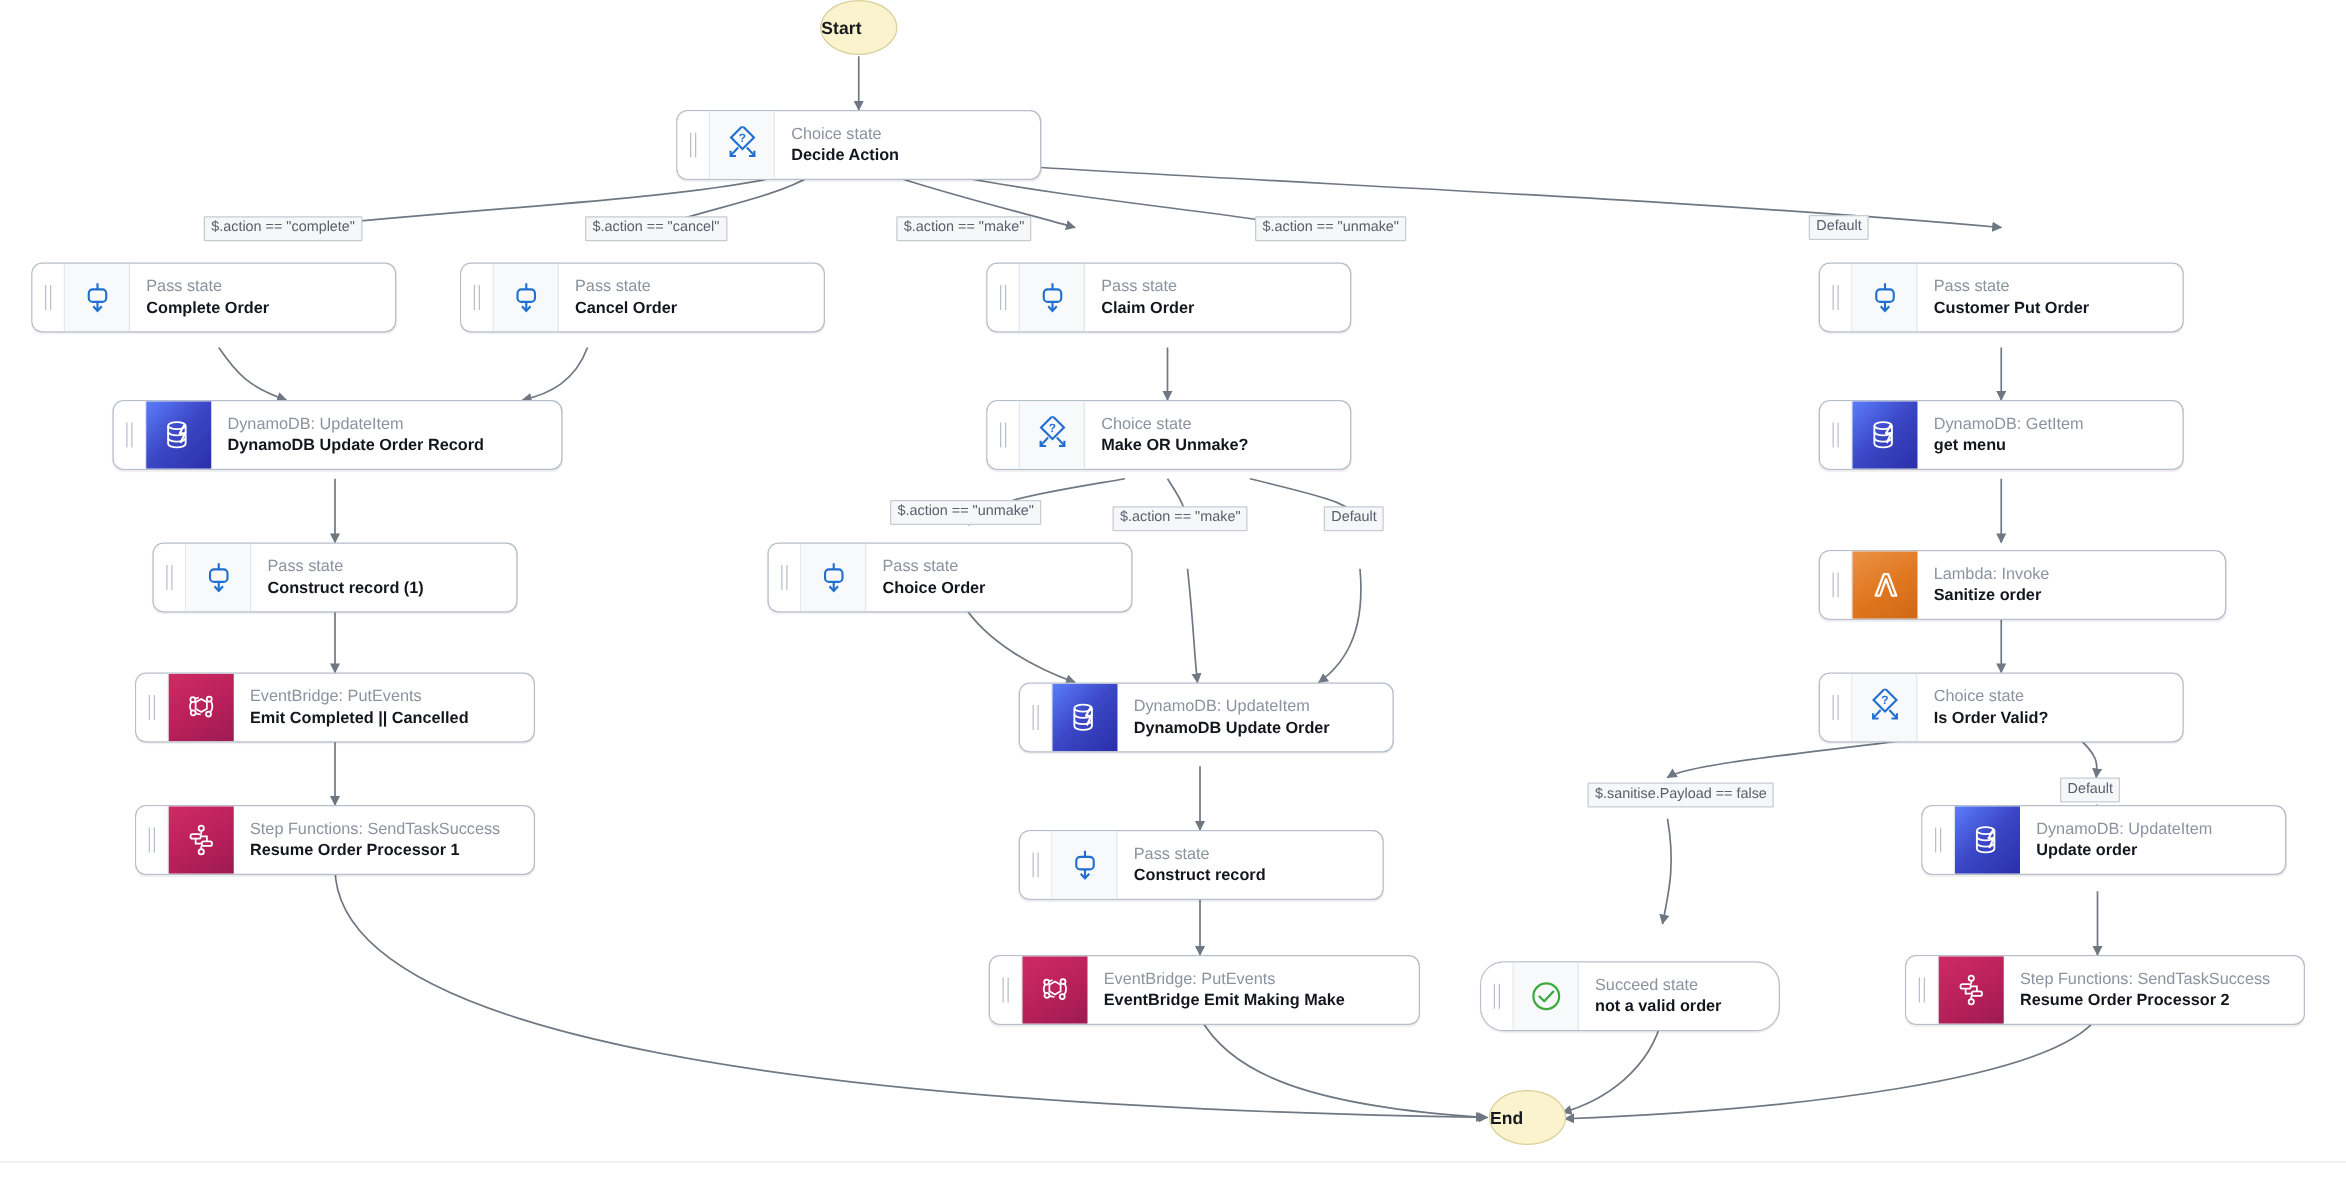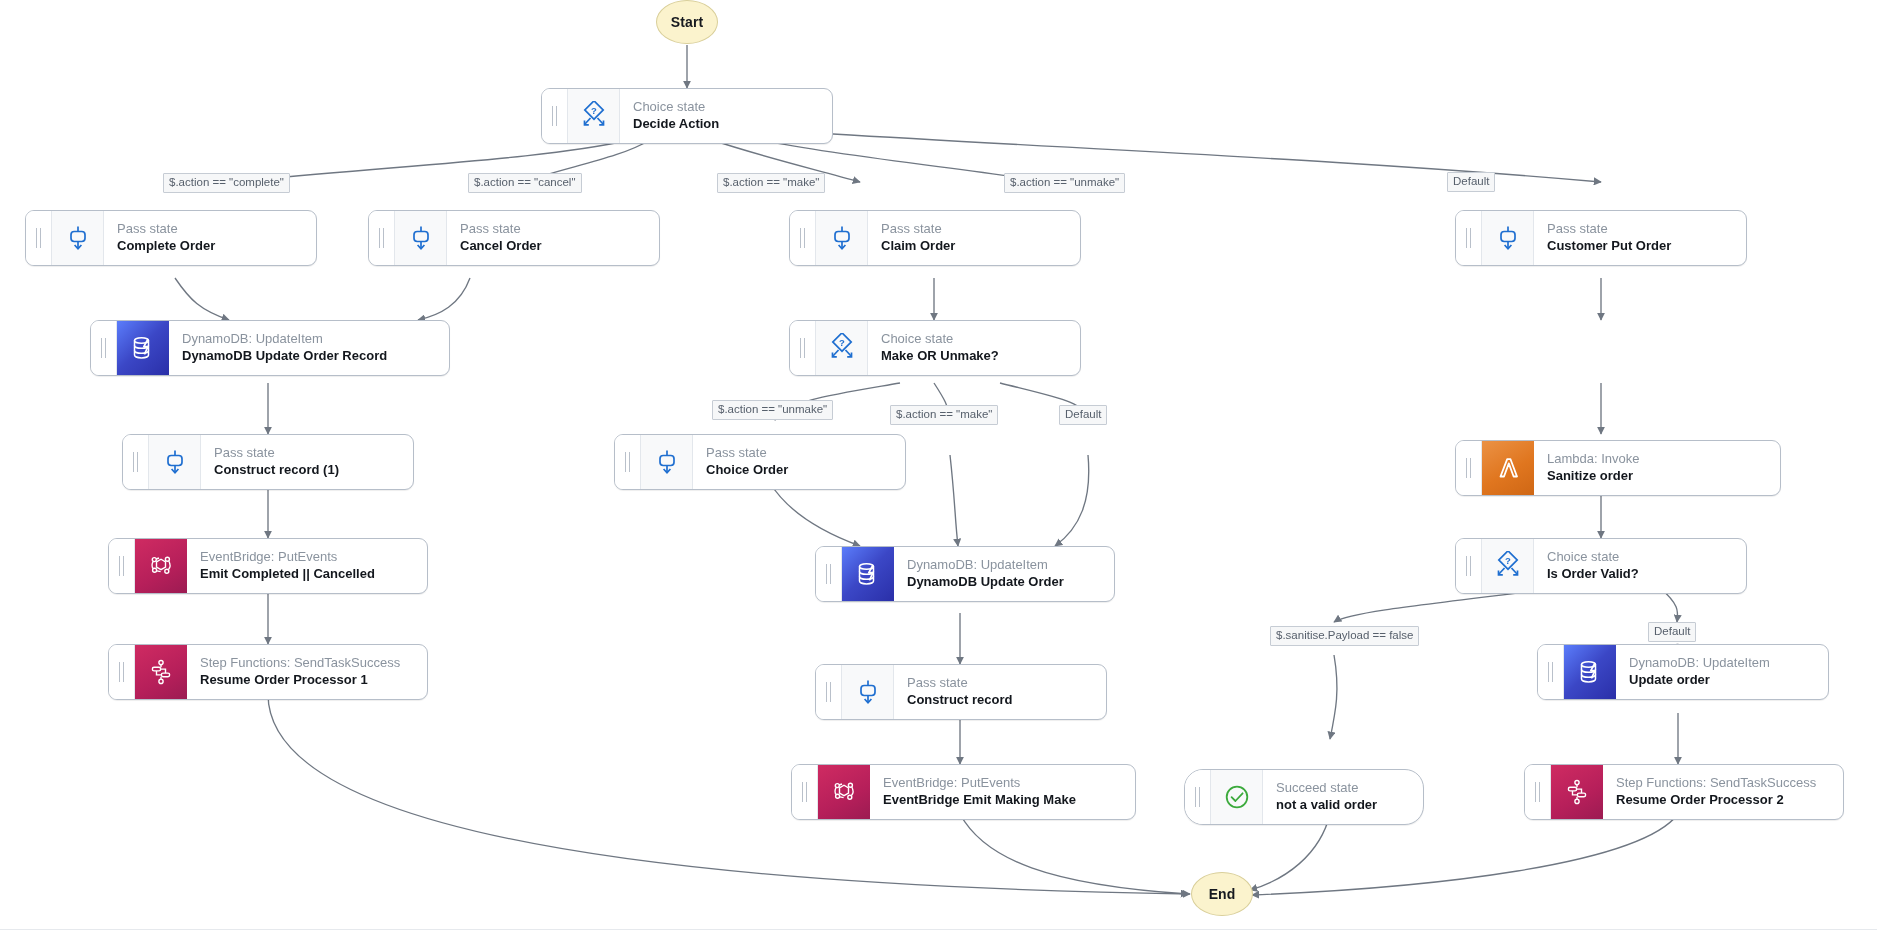--- a/index.html
+++ b/index.html
@@ -31,21 +31,21 @@
   }
 
   
   .terminal {
     position: absolute;
     border-radius: 50%;
     background: #fbf3cd;
     border: 1px solid #d9cf9a;
     display: flex;
     align-items: center;
-    justify-content: center;
+    justify-content: flex-start;
     font-size: 14px;
     font-weight: bold;
     color: #16191f;
     letter-spacing: .1px;
   }
 
   
   .state {
     position: absolute;
     display: flex;
@@ -337,20 +337,39 @@
           <path d="M18.5 17 L24.5 23.5"></path>
             <path d="M24.5 19.5 L24.5 23.8 L20.2 23.8"></path>
         </svg>
       </div>
       <div class="labels">
         <div class="sub">Choice state</div>
         <div class="ttl">Make OR Unmake?</div>
       </div>
     </div>
 
+    <div class="state" style="left:1455px;top:320px;width:292px;">
+      <div class="grip">
+          <i></i>
+          <i></i>
+        </div>
+      <div class="ico solid ddb">
+        <svg width="30" height="30" viewBox="0 0 30 30" fill="none" stroke="#ffffff" stroke-width="1.5">
+          <ellipse cx="13.5" cy="7.5" rx="7" ry="2.8"></ellipse>
+          <path d="M6.5 7.5 L6.5 22 C6.5 23.6 9.6 24.9 13.5 24.9 C17.4 24.9 20.5 23.6 20.5 22 L20.5 7.5"></path>
+          <path d="M6.5 12.4 C6.5 14 9.6 15.3 13.5 15.3 C17.4 15.3 20.5 14 20.5 12.4"></path>
+          <path d="M6.5 17.4 C6.5 19 9.6 20.3 13.5 20.3 C17.4 20.3 20.5 19 20.5 17.4"></path>
+          <path d="M20 6 L15.8 13.6 L20 13.6 L16.4 21.4" stroke-width="1.7" stroke-linejoin="round"></path>
+        </svg>
+      </div>
+      <div class="labels">
+        <div class="sub">DynamoDB: GetItem</div>
+        <div class="ttl">get menu</div>
+      </div>
+    </div>
 
     <div class="state" style="left:122px;top:434px;width:292px;">
       <div class="grip">
           <i></i>
           <i></i>
         </div>
       <div class="ico">
         <svg width="30" height="30" viewBox="0 0 30 30" fill="none" stroke="#1f6fd0" stroke-width="1.7">
           <rect x="8" y="8.5" width="14" height="10" rx="3.2"></rect>
           <path d="M15 3.5 L15 8.5"></path>

